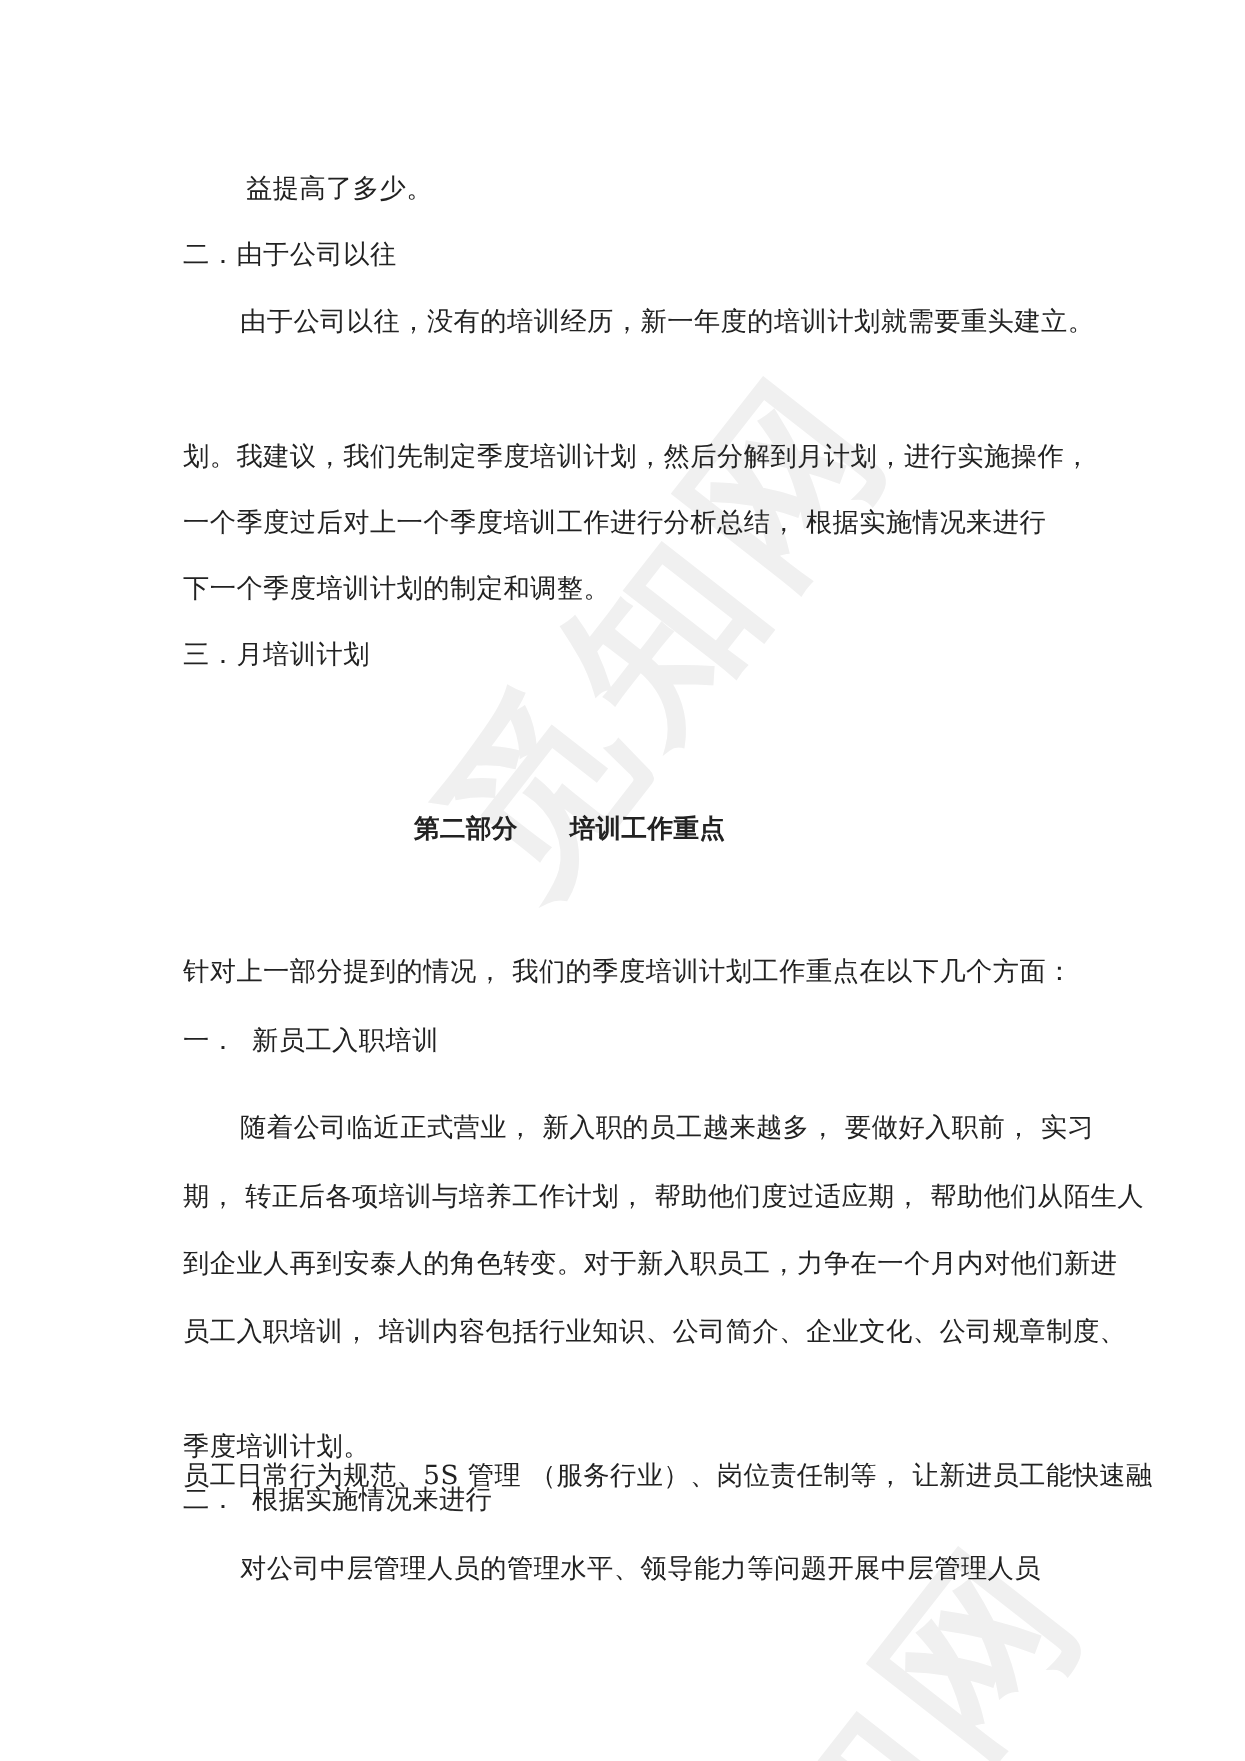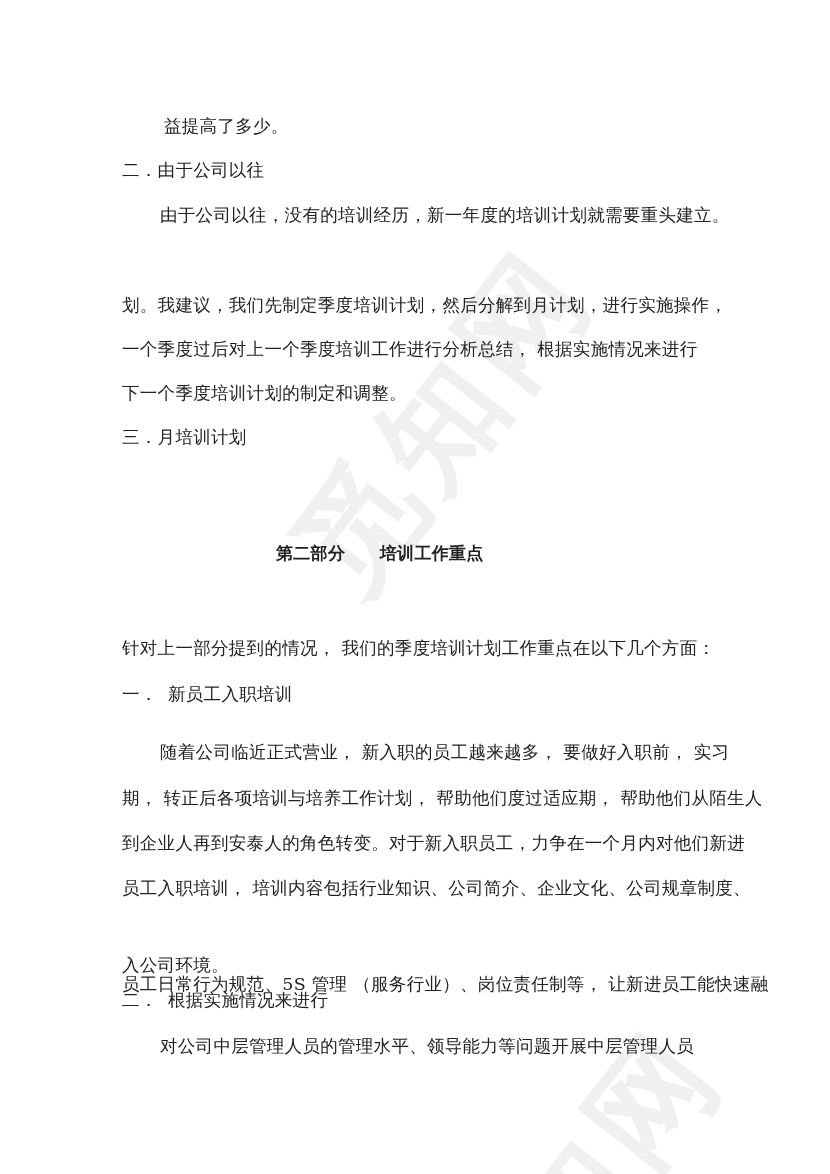--- a/index.html
+++ b/index.html
@@ -40,19 +40,19 @@
   <div class="line" style="left:122px;top:638px">针对上一部分提到的情况， 我们的季度培训计划工作重点在以下几个方面：</div>
 
   <div class="line" style="left:122px;top:684px">一．</div>
   <div class="line" style="left:168px;top:684px">新员工入职培训</div>
 
   <div class="line" style="left:160px;top:742px">随着公司临近正式营业， 新入职的员工越来越多， 要做好入职前， 实习</div>
   <div class="line" style="left:122px;top:788px">期， 转正后各项培训与培养工作计划， 帮助他们度过适应期， 帮助他们从陌生人</div>
   <div class="line" style="left:122px;top:878px">员工入职培训， 培训内容包括行业知识、公司简介、企业文化、公司规章制度、</div>
   <div class="line" style="left:122px;top:833px">到企业人再到安泰人的角色转变。对于新入职员工，力争在一个月内对他们新进</div>
   <div class="line" style="left:122px;top:974px">员工日常行为规范、5S 管理 （服务行业）、岗位责任制等， 让新进员工能快速融</div>
-  <div class="line" style="left:122px;top:955px">入公司环境。</div>
+  <div class="line" style="left:122px;top:955px">季度培训计划。</div>
 
   <div class="line" style="left:122px;top:990px">二．</div>
   <div class="line" style="left:168px;top:990px">根据实施情况来进行</div>
 
   <div class="line" style="left:160px;top:1036px">对公司中层管理人员的管理水平、领导能力等问题开展中层管理人员</div>
 </div>
 
 </body></html>

